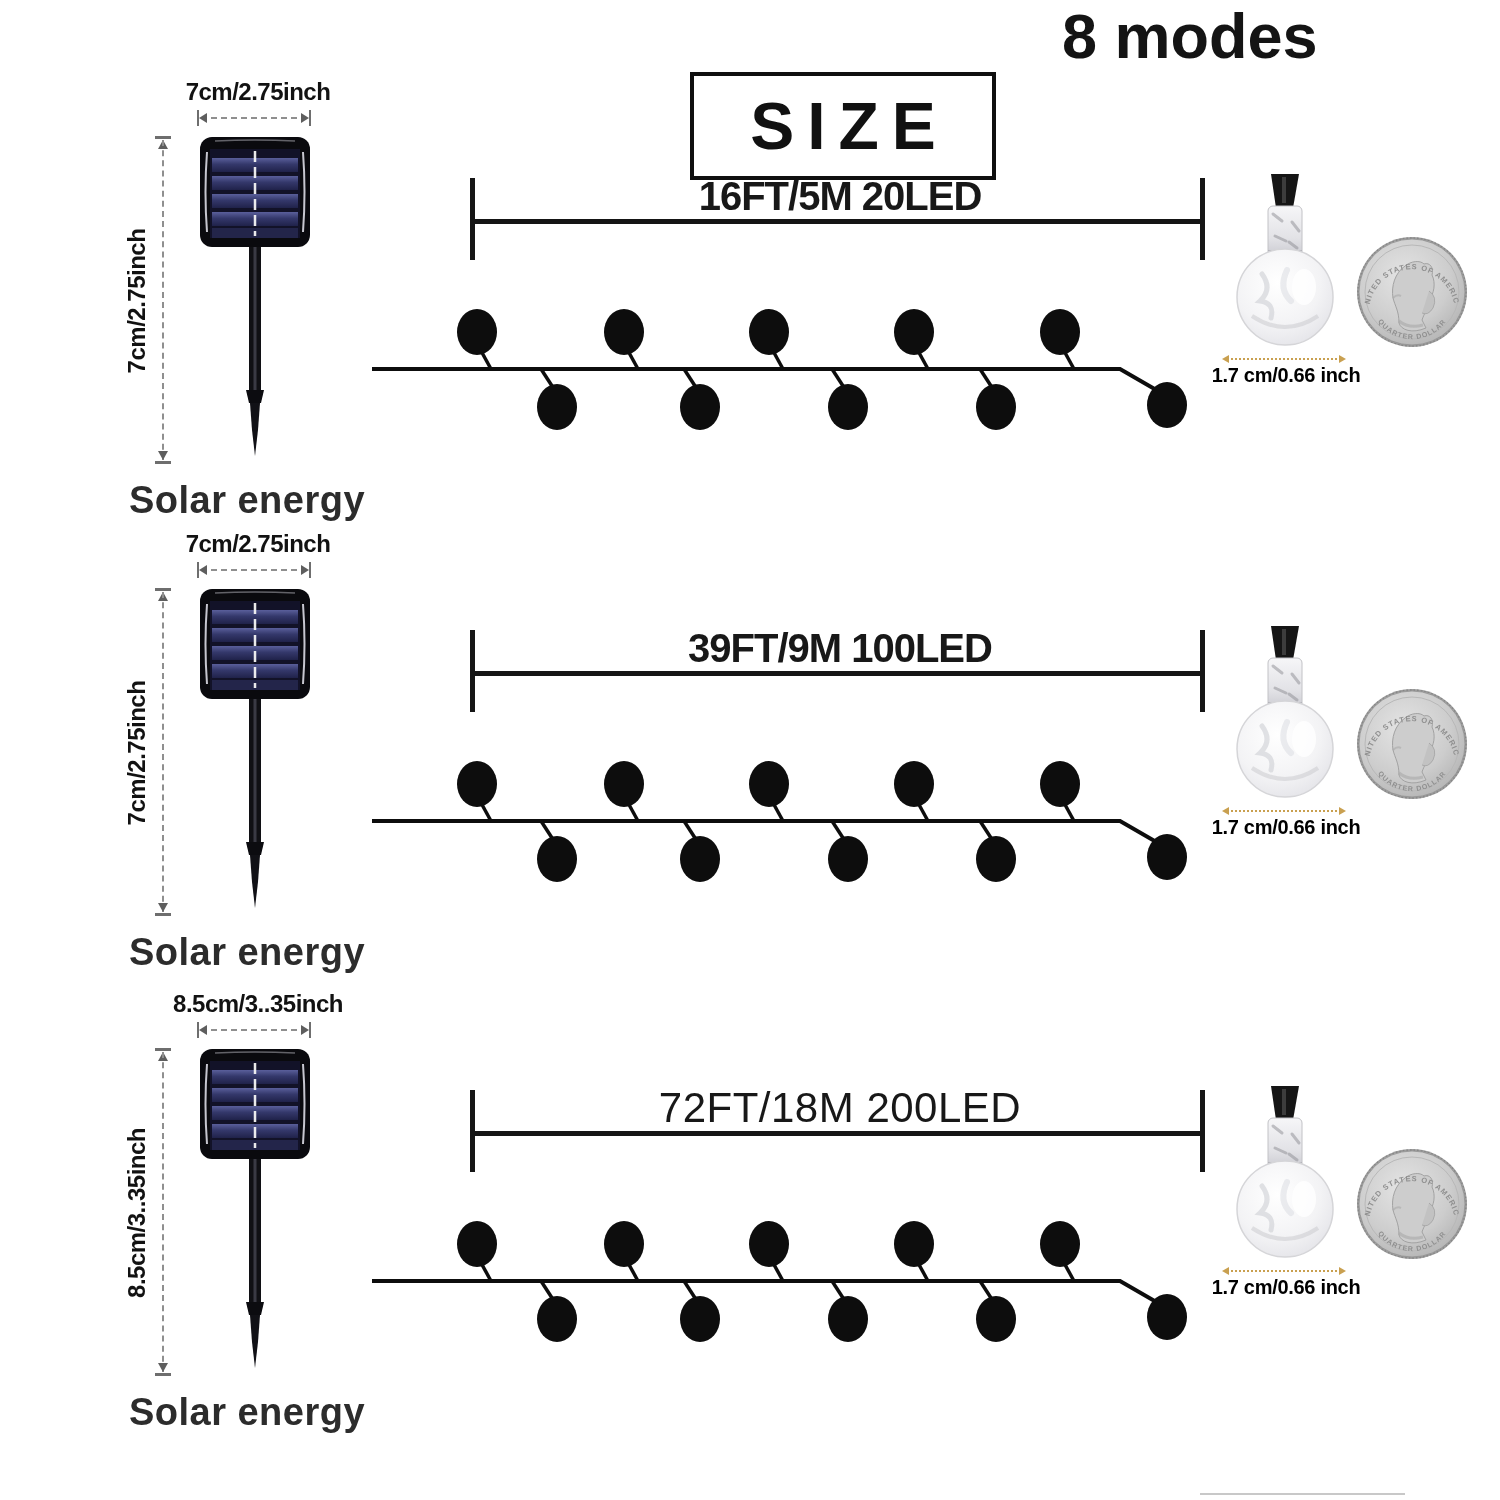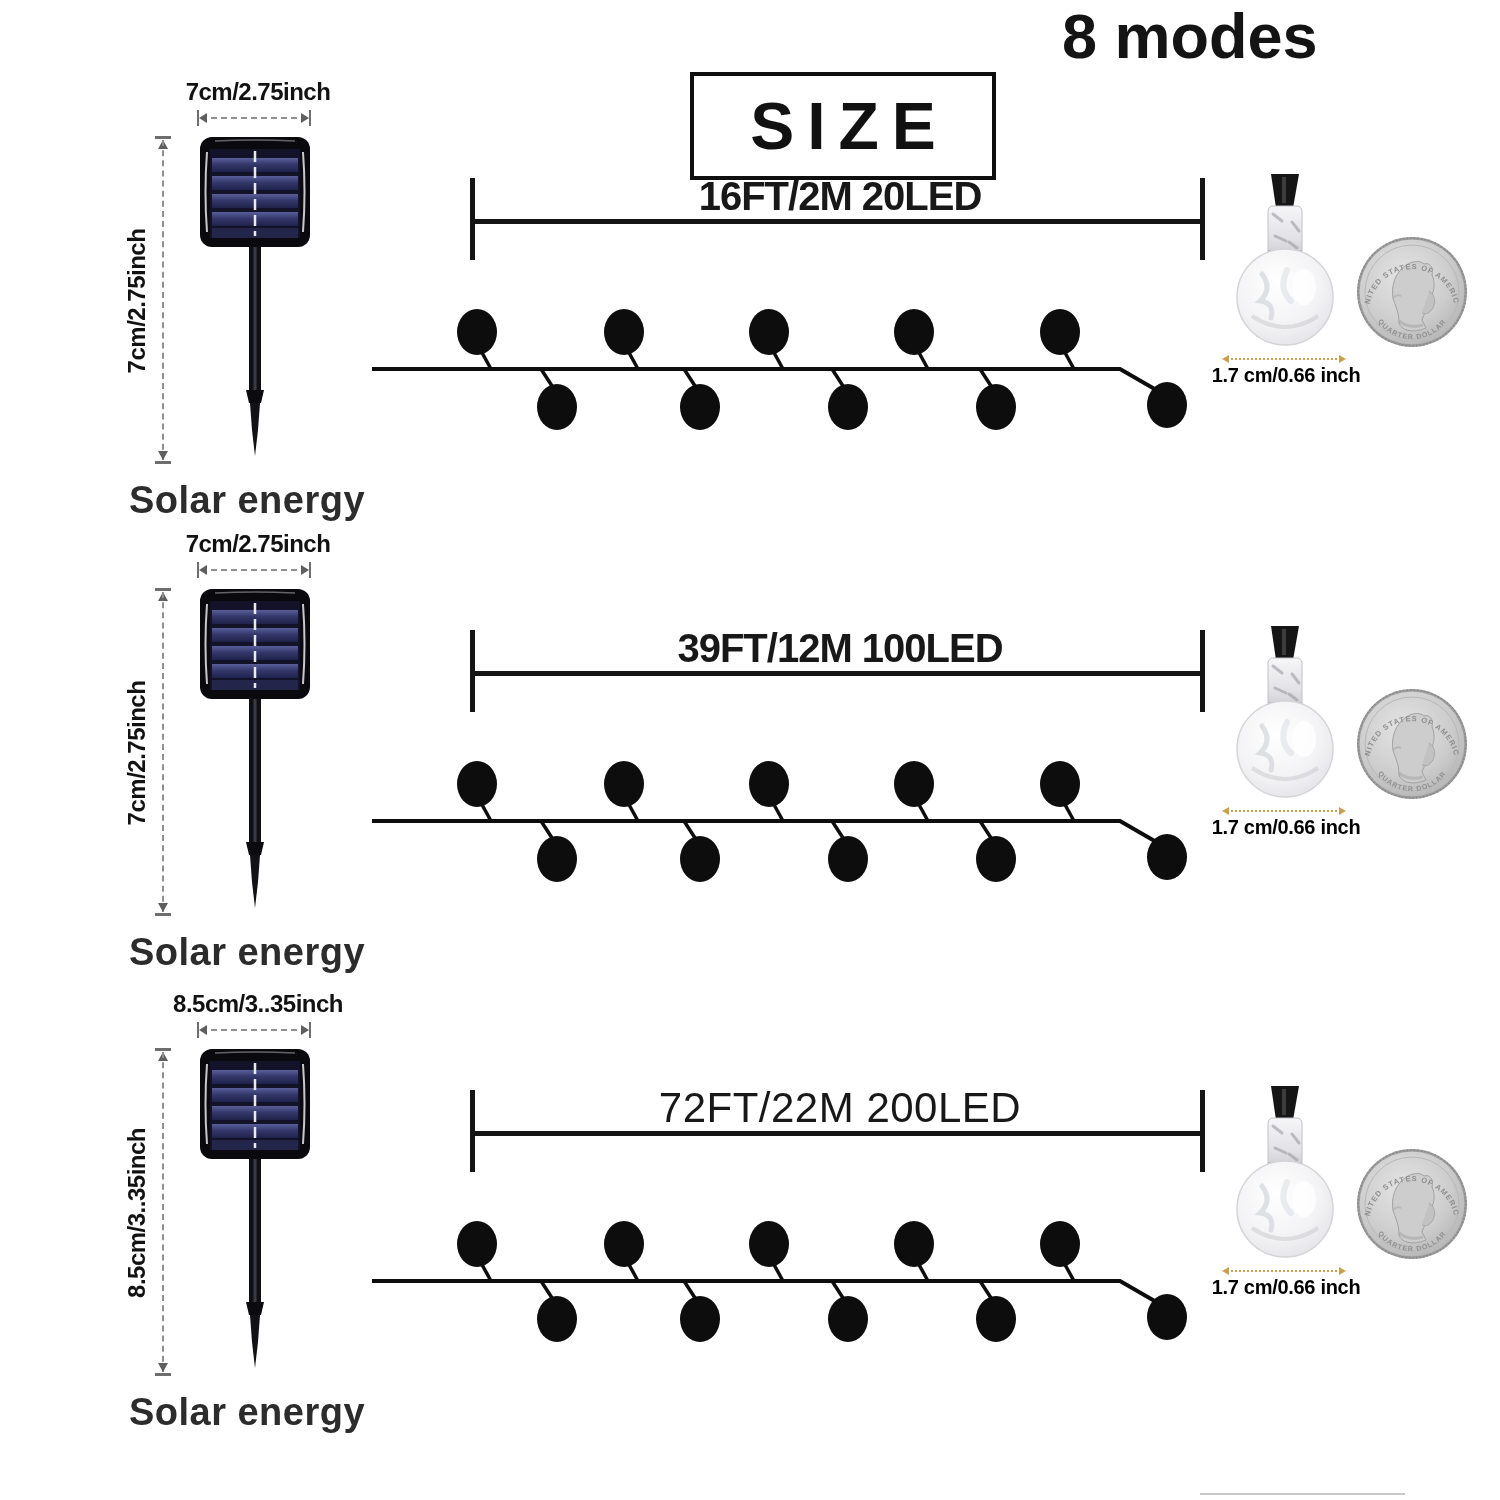--- a/index.html
+++ b/index.html
@@ -140,21 +140,21 @@
       <rect x="52" y="113" width="12" height="143" fill="#101014"></rect>
       <rect x="56.5" y="113" width="3" height="143" fill="#3a3a44"></rect>
       <polygon points="49,256 67,256 64,269 52,269" fill="#0c0c10"></polygon>
       <polygon points="53,269 63,269 61,296 58,322 55,296" fill="#111116"></polygon>
     </svg>
     <div class="caption">Solar energy</div>
 
     <span class="mbar mbar-l"></span>
     <span class="mbar mbar-r"></span>
     <span class="mline"></span>
-    <div class="measure-label">16FT/2M 20LED</div>
+    <div class="measure-label">16FT/5M 20LED</div>
 
     <svg class="string-svg" viewBox="0 0 822 140">
       <path d="M4,70 H752 L797,96" fill="none" stroke="#0d0d0d" stroke-width="4"></path>
       <g stroke="#0d0d0d" stroke-width="3.5">
         <line x1="123" y1="70" x2="112" y2="50"></line>
           <line x1="270" y1="70" x2="259" y2="50"></line>
         <line x1="415" y1="70" x2="404" y2="50"></line>
           <line x1="560" y1="70" x2="549" y2="50"></line>
         <line x1="706" y1="70" x2="695" y2="50"></line>
         <line x1="173" y1="70" x2="186" y2="90"></line>
@@ -249,21 +249,21 @@
       <rect x="52" y="113" width="12" height="143" fill="#101014"></rect>
       <rect x="56.5" y="113" width="3" height="143" fill="#3a3a44"></rect>
       <polygon points="49,256 67,256 64,269 52,269" fill="#0c0c10"></polygon>
       <polygon points="53,269 63,269 61,296 58,322 55,296" fill="#111116"></polygon>
     </svg>
     <div class="caption">Solar energy</div>
 
     <span class="mbar mbar-l"></span>
     <span class="mbar mbar-r"></span>
     <span class="mline"></span>
-    <div class="measure-label">39FT/12M 100LED</div>
+    <div class="measure-label">39FT/9M 100LED</div>
 
     <svg class="string-svg" viewBox="0 0 822 140">
       <path d="M4,70 H752 L797,96" fill="none" stroke="#0d0d0d" stroke-width="4"></path>
       <g stroke="#0d0d0d" stroke-width="3.5">
         <line x1="123" y1="70" x2="112" y2="50"></line>
           <line x1="270" y1="70" x2="259" y2="50"></line>
         <line x1="415" y1="70" x2="404" y2="50"></line>
           <line x1="560" y1="70" x2="549" y2="50"></line>
         <line x1="706" y1="70" x2="695" y2="50"></line>
         <line x1="173" y1="70" x2="186" y2="90"></line>
@@ -358,21 +358,21 @@
       <rect x="52" y="113" width="12" height="143" fill="#101014"></rect>
       <rect x="56.5" y="113" width="3" height="143" fill="#3a3a44"></rect>
       <polygon points="49,256 67,256 64,269 52,269" fill="#0c0c10"></polygon>
       <polygon points="53,269 63,269 61,296 58,322 55,296" fill="#111116"></polygon>
     </svg>
     <div class="caption">Solar energy</div>
 
     <span class="mbar mbar-l"></span>
     <span class="mbar mbar-r"></span>
     <span class="mline"></span>
-    <div class="measure-label">72FT/22M  200LED</div>
+    <div class="measure-label">72FT/18M  200LED</div>
 
     <svg class="string-svg" viewBox="0 0 822 140">
       <path d="M4,70 H752 L797,96" fill="none" stroke="#0d0d0d" stroke-width="4"></path>
       <g stroke="#0d0d0d" stroke-width="3.5">
         <line x1="123" y1="70" x2="112" y2="50"></line>
           <line x1="270" y1="70" x2="259" y2="50"></line>
         <line x1="415" y1="70" x2="404" y2="50"></line>
           <line x1="560" y1="70" x2="549" y2="50"></line>
         <line x1="706" y1="70" x2="695" y2="50"></line>
         <line x1="173" y1="70" x2="186" y2="90"></line>

